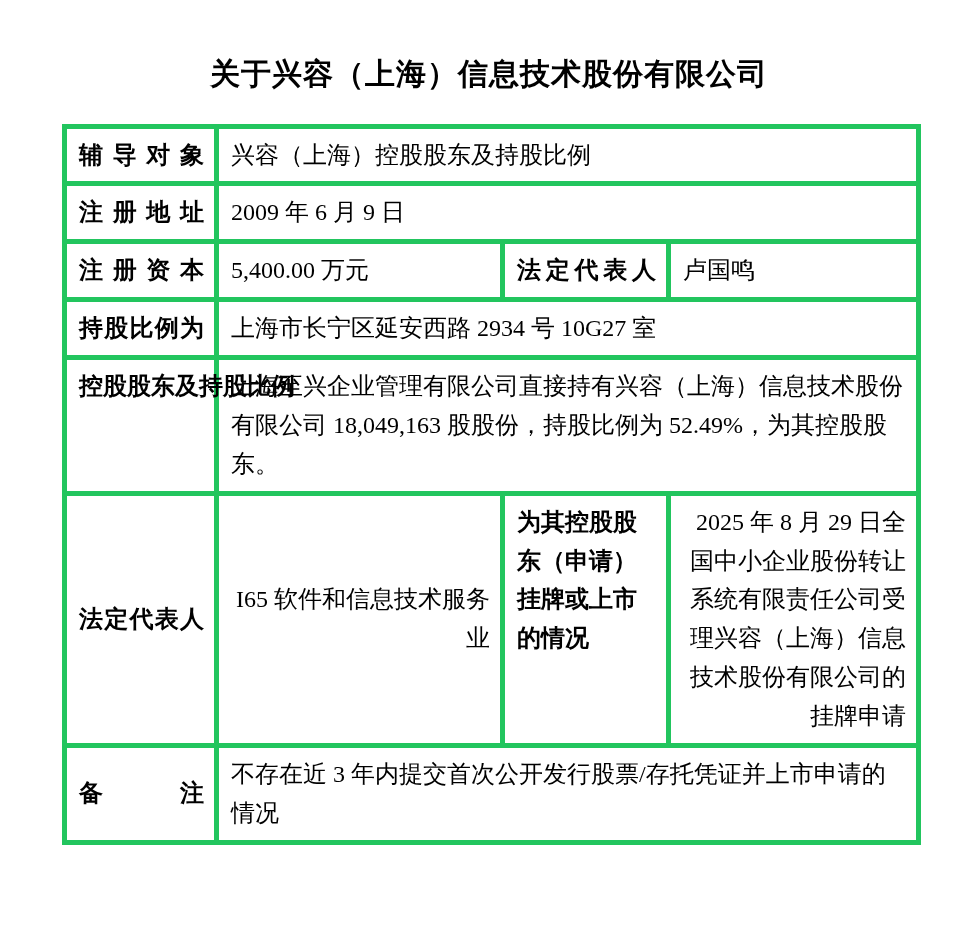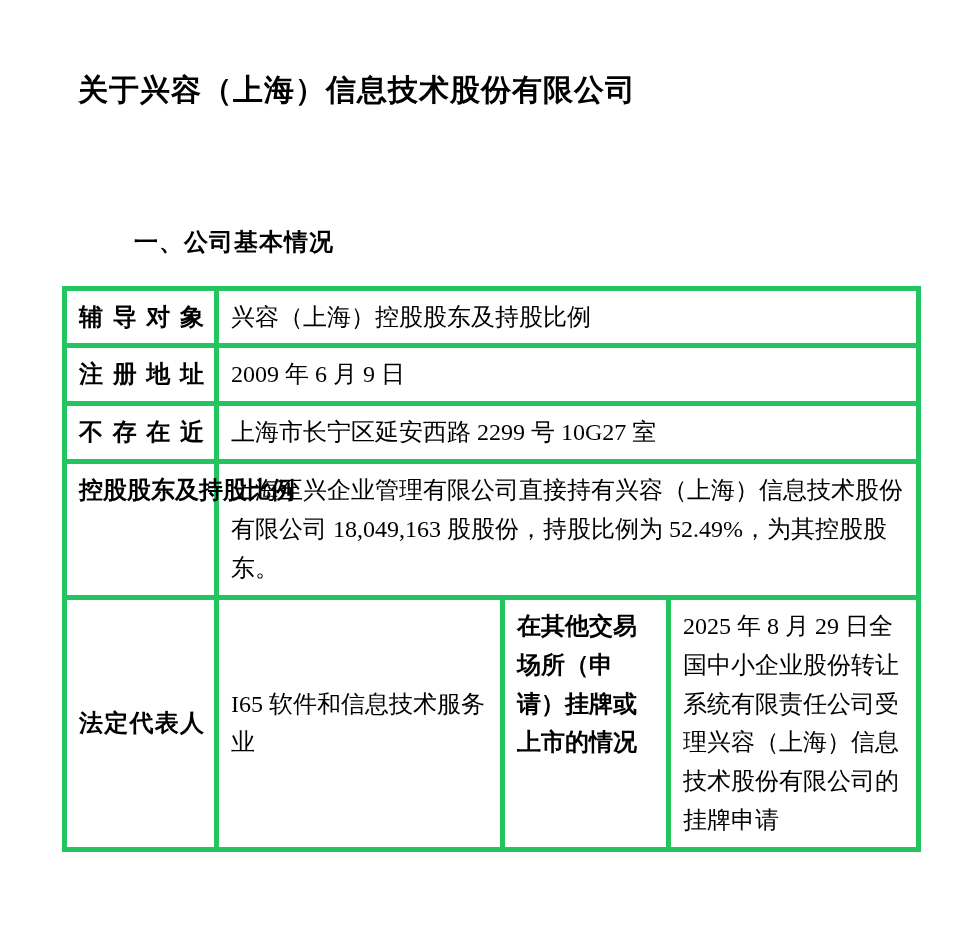--- a/index.html
+++ b/index.html
@@ -15,25 +15,26 @@
     overflow: hidden;
   }
   .page {
     position: relative;
     width: 978px;
     height: 927px;
     box-sizing: border-box;
     padding: 0 62px;
   }
   .doc-title {
+    text-align: center;
     font-size: 30px;
     font-weight: bold;
     letter-spacing: 1px;
     line-height: 1.45;
-    margin: 16px;
+    margin: 0;
   }
   .title-line-1 {
     padding-top: 52px;
   }
   .title-line-2 {
     padding-top: 18px;
   }
   .section-heading {
     font-size: 24px;
     font-weight: bold;
@@ -68,69 +69,80 @@
     white-space: nowrap;
   }
   td.label.mid {
     vertical-align: middle;
   }
   td.value {
     font-weight: normal;
   }
   td.value.mid {
     vertical-align: middle;
+    text-align: right;
   }
   td.sublabel {
     font-weight: bold;
     width: 166px;
     vertical-align: middle;
     padding: 7px 12px;
   }
   td.subvalue {
     width: 250px;
     vertical-align: top;
+    text-align: right;
   }
 </style>
 </head>
 <body>
 
 <div class="page">
 
   <div class="doc-title title-line-1">关于兴容（上海）信息技术股份有限公司</div>
 
-  <div class="section-heading">一、公司基本情况</div>
 
   <div class="table-wrap">
     <table class="info-table">
       <colgroup>
         <col style="width:152px">
         <col style="width:286px">
         <col style="width:166px">
         <col style="width:250px">
       </colgroup>
       <tbody>
         <tr>
           <td class="label">辅导对象</td>
           <td class="value" colspan="3">兴容（上海）控股股东及持股比例</td>
         </tr>
         <tr>
           <td class="label">注册地址</td>
           <td class="value" colspan="3">2009 年 6 月 9 日</td>
         </tr>
         <tr>
-          <td class="label">不存在近</td>
-          <td class="value" colspan="3">上海市长宁区延安西路 2299 号 10G27 室</td>
+          <td class="label">注册资本</td>
+          <td class="value">5,400.00 万元</td>
+          <td class="label">法定代表人</td>
+          <td class="value">卢国鸣</td>
+        </tr>
+        <tr>
+          <td class="label">持股比例为</td>
+          <td class="value" colspan="3">上海市长宁区延安西路 2934 号 10G27 室</td>
         </tr>
         <tr>
           <td class="label">控股股东及持股比例</td>
           <td class="value" colspan="3">上海至兴企业管理有限公司直接持有兴容（上海）信息技术股份有限公司 18,049,163 股股份，持股比例为 52.49%，为其控股股东。</td>
         </tr>
         <tr>
           <td class="label mid">法定代表人</td>
           <td class="value mid">I65 软件和信息技术服务业</td>
-          <td class="sublabel">在其他交易场所（申请）挂牌或上市的情况</td>
+          <td class="sublabel">为其控股股东（申请）挂牌或上市的情况</td>
           <td class="subvalue">2025 年 8 月 29 日全国中小企业股份转让系统有限责任公司受理兴容（上海）信息技术股份有限公司的挂牌申请</td>
+        </tr>
+        <tr>
+          <td class="label mid">备注</td>
+          <td class="value" colspan="3">不存在近 3 年内提交首次公开发行股票/存托凭证并上市申请的情况</td>
         </tr>
       </tbody>
     </table>
   </div>
 
 </div>
 
 </body></html>

